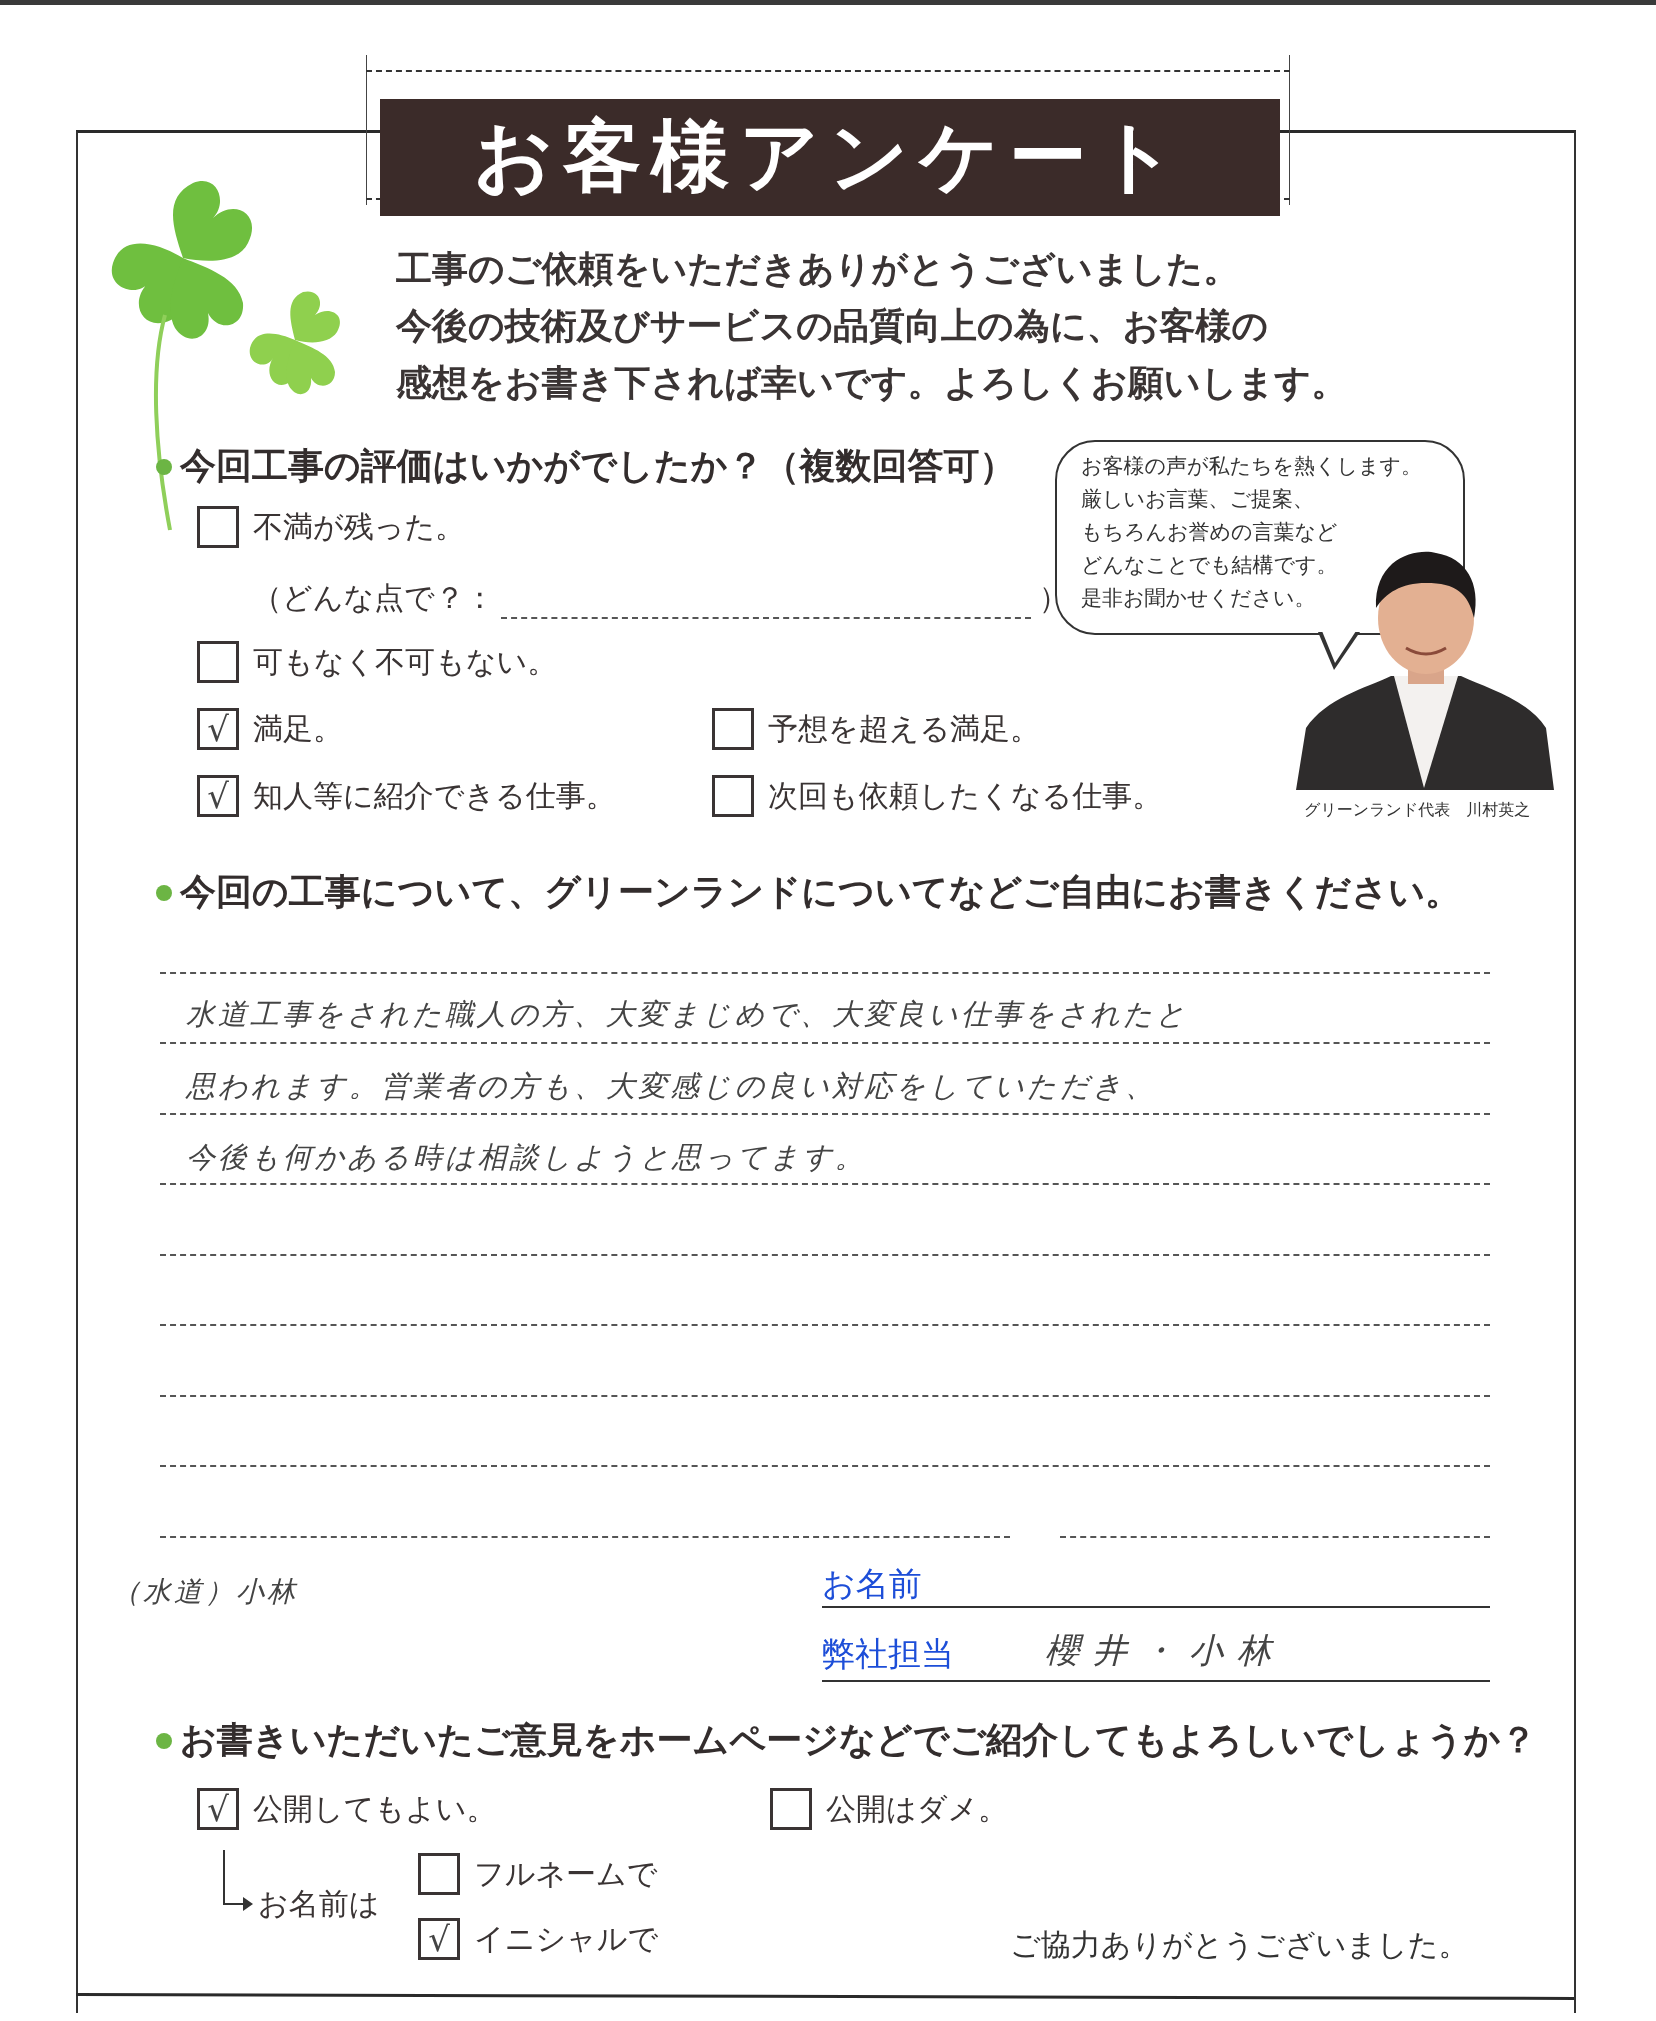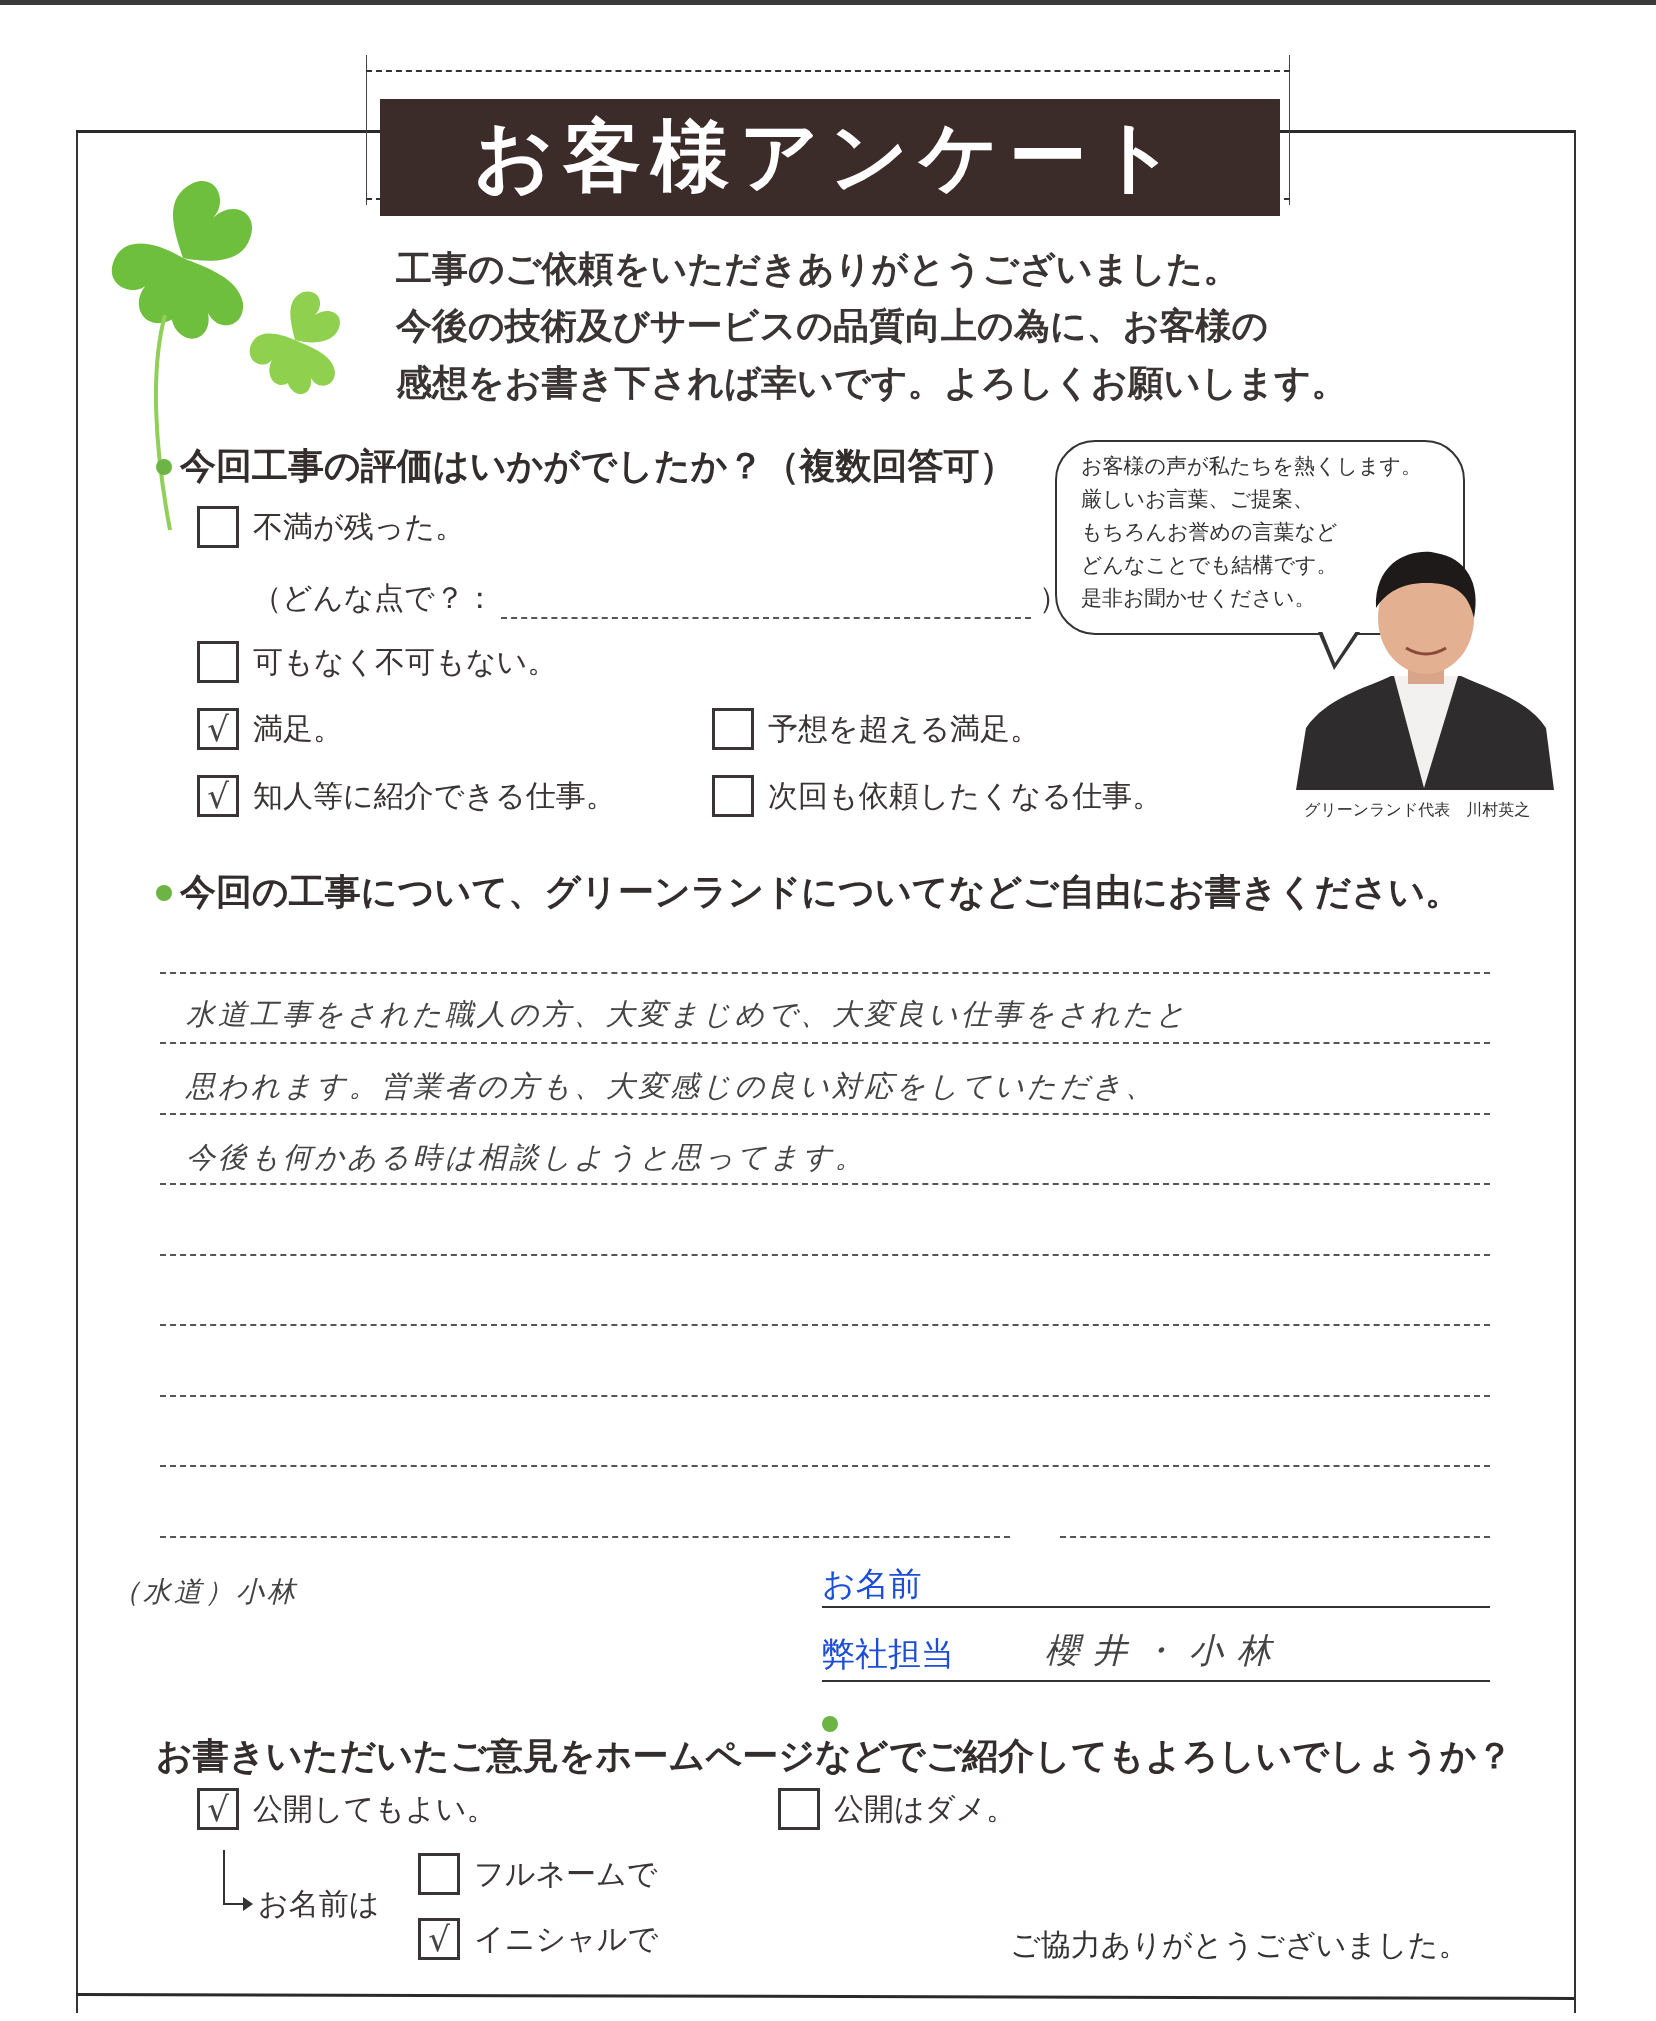--- a/index.html
+++ b/index.html
@@ -172,30 +172,30 @@
 
 <div class="hand" style="left:112px;top:1573px;font-size:28px;">（水道）小林</div>
 
 <div class="field-label" style="left:822px;top:1562px;">お名前</div>
 <div class="hand" style="left:1000px;top:1562px;font-size:30px;"></div>
 <div class="solid-rule" style="left:822px;top:1606px;width:668px;"></div>
 <div class="field-label" style="left:822px;top:1632px;">弊社担当</div>
 <div class="hand" style="left:1045px;top:1628px;font-size:34px;letter-spacing:14px;">櫻井・小林</div>
 <div class="solid-rule" style="left:822px;top:1680px;width:668px;"></div>
 
-<div class="section-title" style="left:156px;top:1716px;flex-direction:column;">
+<div class="section-title" style="left:156px;top:1716px;">
   <span class="dot"></span>
   <span>お書きいただいたご意見をホームページなどでご紹介してもよろしいでしょうか？</span>
 </div>
 
 <div class="opt" style="left:197px;top:1788px;">
   <div class="cb">√</div>
   <span>公開してもよい。</span>
 </div>
-<div class="opt" style="left:770px;top:1788px;margin-left:8px;">
+<div class="opt" style="left:770px;top:1788px;">
   <div class="cb"></div>
   <span>公開はダメ。</span>
 </div>
 
 <div class="arrow-v"></div>
 <div class="arrow-h"></div>
 <div class="arrow-head"></div>
 <div class="opt" style="left:258px;top:1884px;">
   <span>お名前は</span>
 </div>

